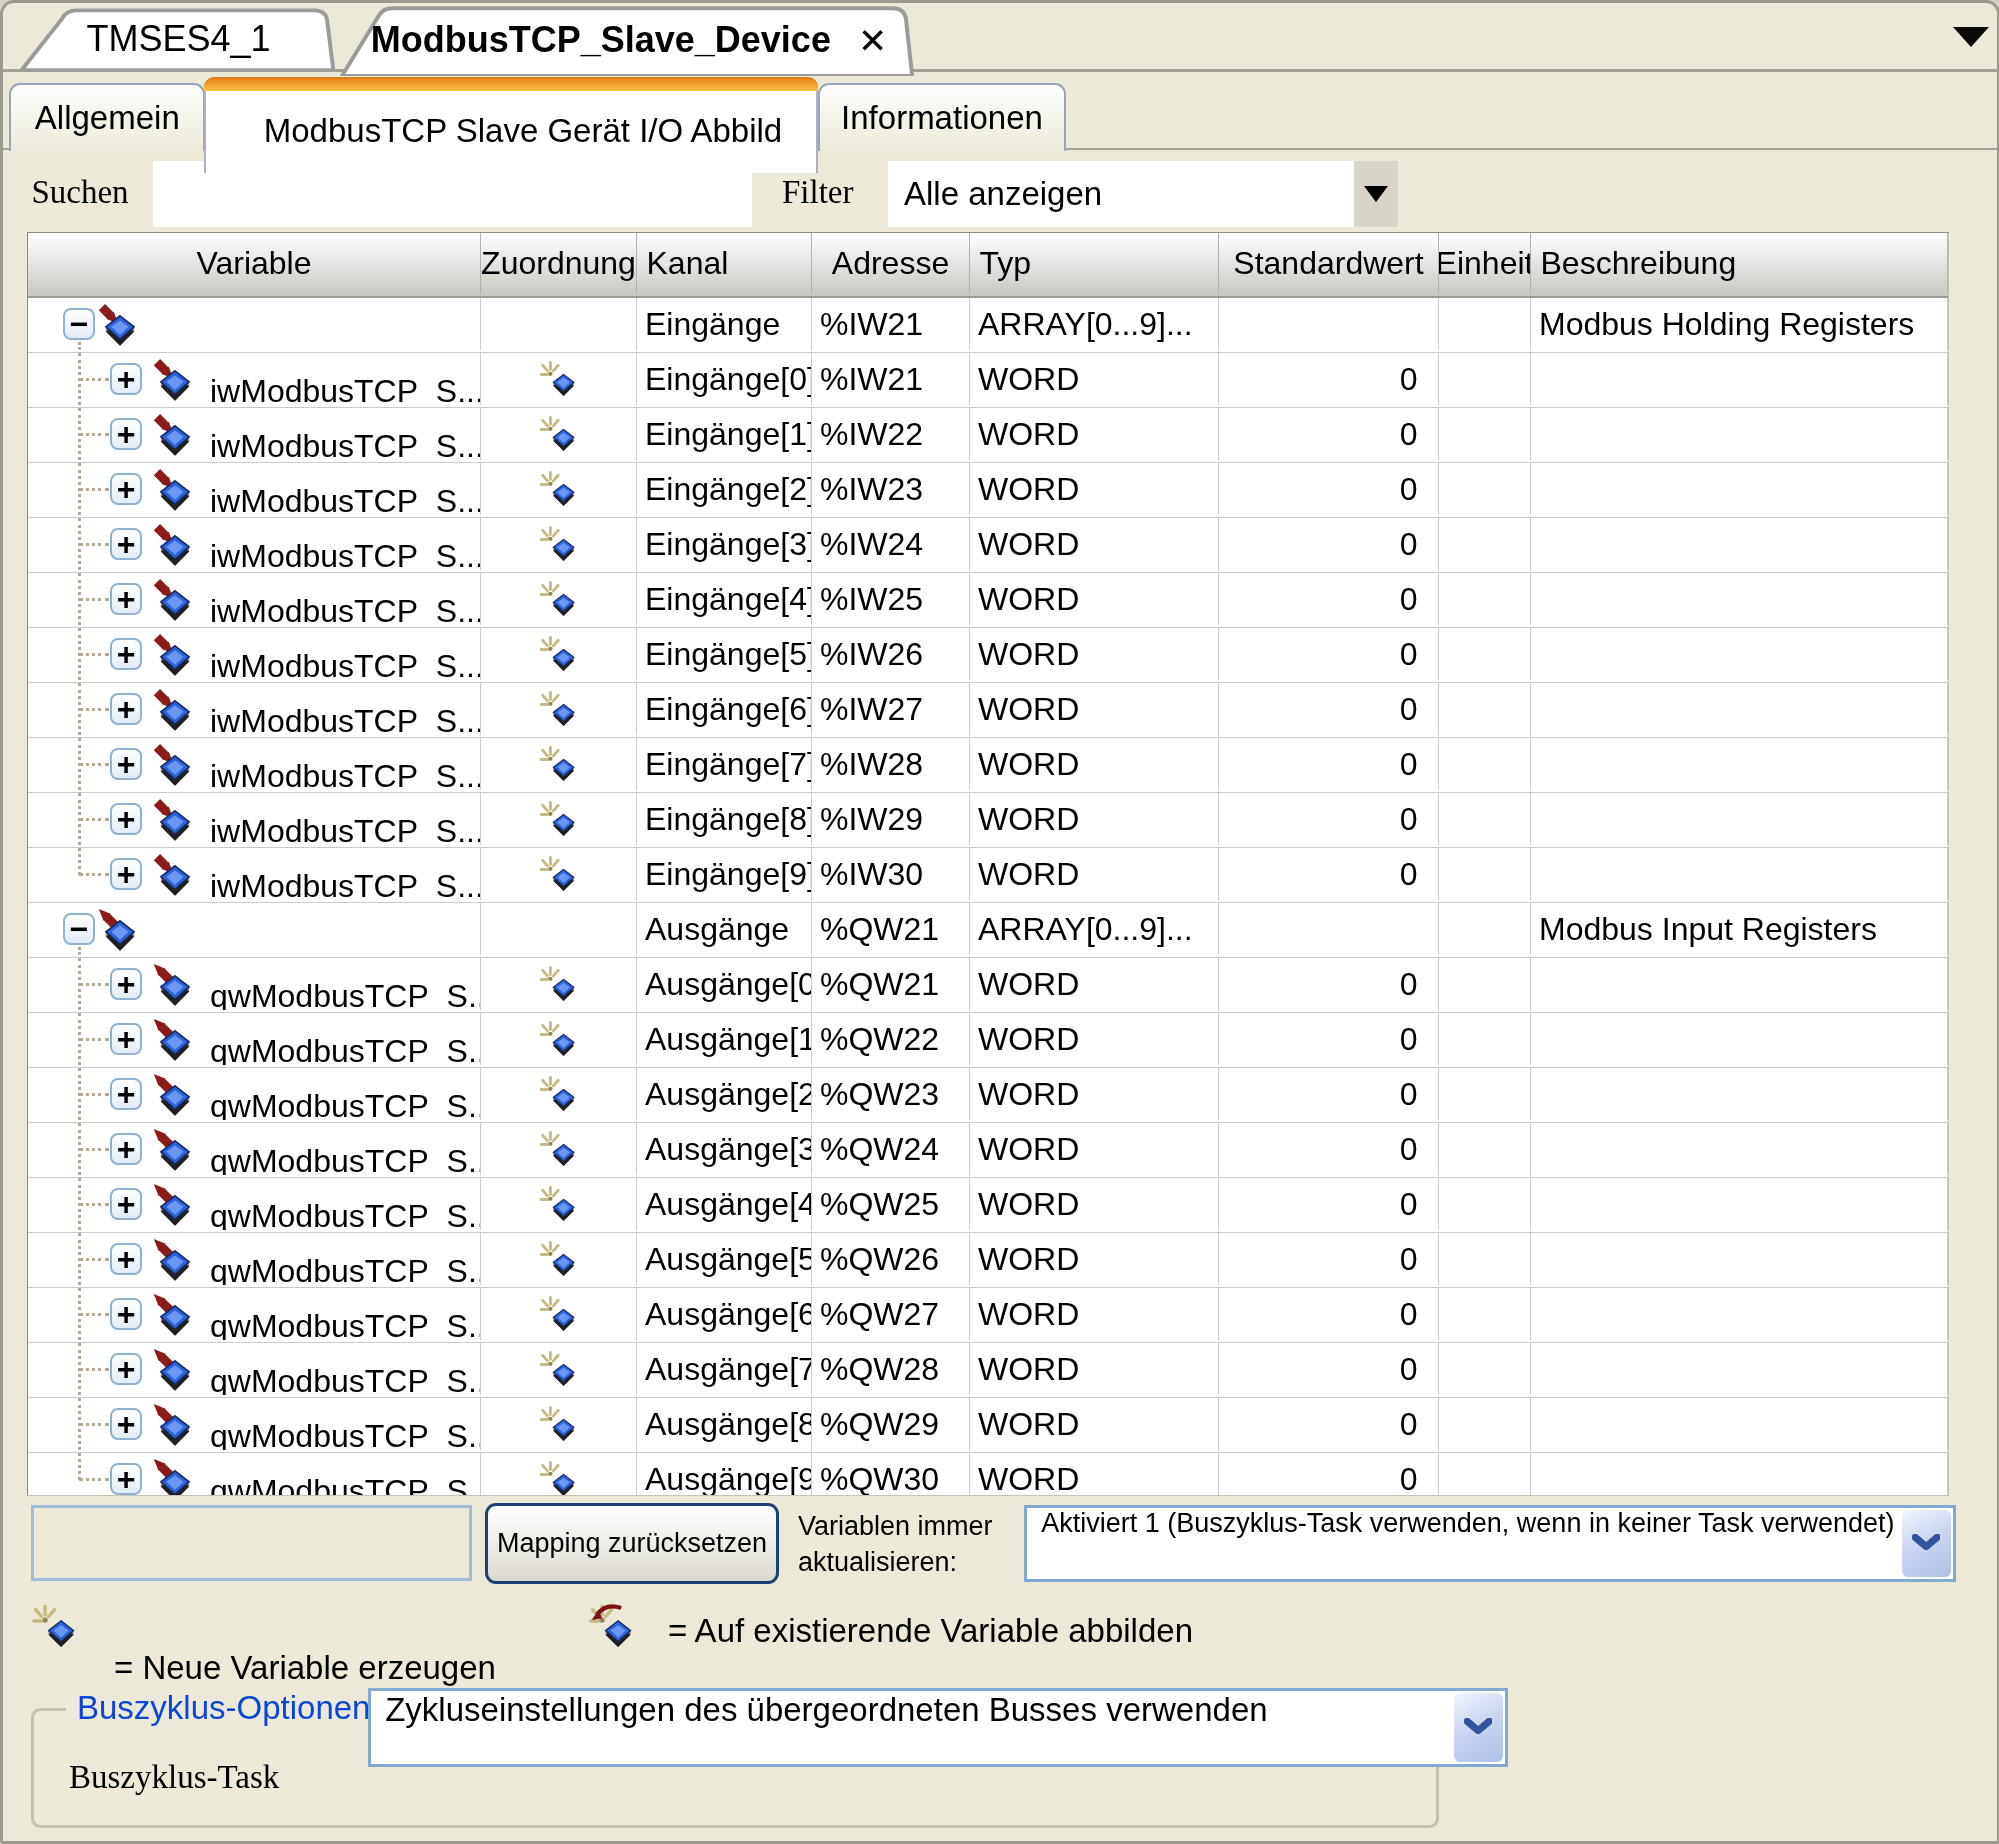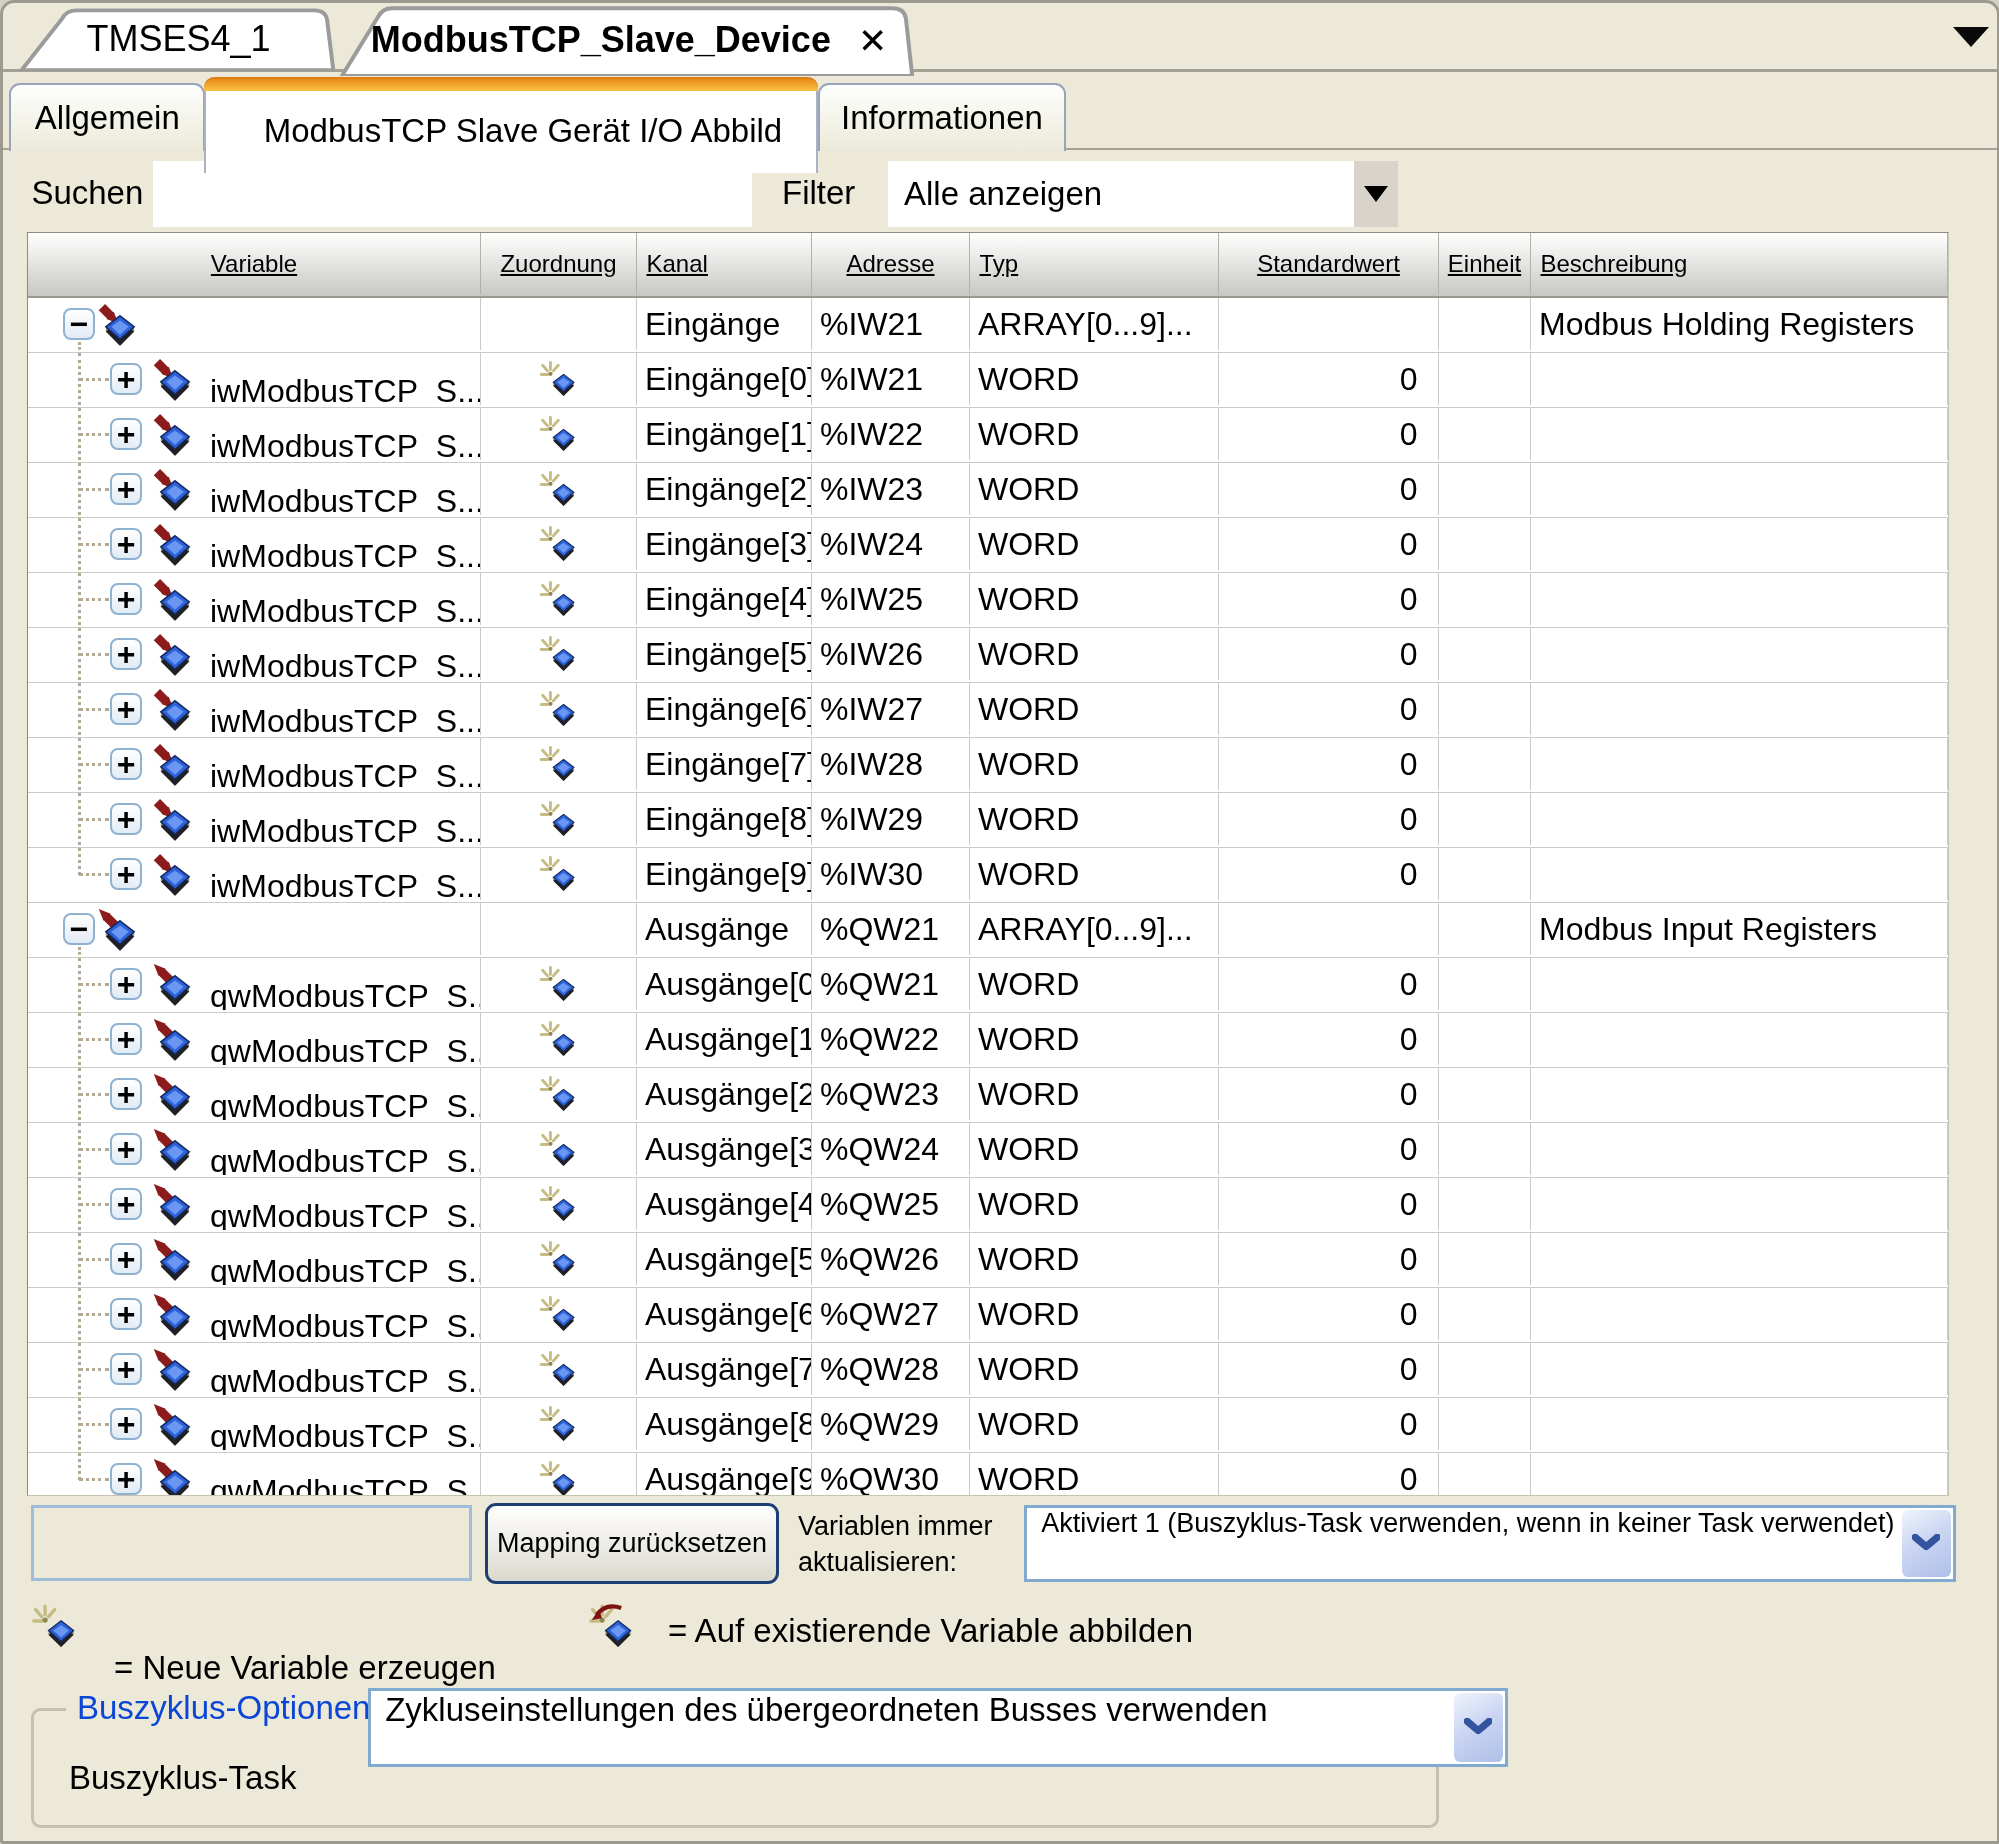--- a/index.html
+++ b/index.html
@@ -49,21 +49,21 @@
     display:flex;align-items:center;justify-content:center;
     font-size:33px;color:#000;padding-top:11px;padding-left:24px;
   }
   .subtab-active::before{
     content:"";position:absolute;left:-2.4px;top:0;right:-2.4px;height:14.2px;
     background:linear-gradient(#e8891a,#fcc242);
     border-radius:10.3px 10.3px 0 0;
     border-top:2.4px solid #dd7f12;box-sizing:border-box;
   }
   
-  .lab-static{position:absolute;font-size:33px;color:#000;}
+  .lab-static{position:absolute;font-size:33px;color:#000;font-family:Liberation Serif, serif;}
   .search-input{
     position:absolute;left:150px;top:158px;width:599px;height:66px;
     background:#ffffff;border:none;font-size:33px;padding:0 11px;box-sizing:border-box;
     font-family:"Liberation Sans","DejaVu Sans",sans-serif;
   }
   .combo-flat{
     position:absolute;left:885px;top:158px;width:510px;height:66px;background:#ffffff;
     display:flex;align-items:center;font-size:33px;
   }
   .combo-flat .val{padding-left:16px;flex:1;}
@@ -77,22 +77,22 @@
   }
   
   .iotable{
     position:absolute;left:24px;top:229px;width:1922px;height:1264px;box-sizing:border-box;
     background:#ffffff;border:1.6px solid;border-color:#8d8b7f #c7c4b4 #c7c4b4 #8d8b7f;
     overflow:hidden;
   }
   .tgrid{display:grid;grid-template-columns:453px 156px 175px 158px 249px 220px 92px 1fr;}
   .thead{height:63px;background:linear-gradient(#ffffff,#c7c7c3);border-bottom:2.4px solid #9c9b93;}
   .thead .hcell{
-    display:flex;align-items:center;font-size:24px;color:#000;overflow:hidden;white-space:nowrap;
-    border-right:1.6px solid #b2b1ab;box-sizing:border-box;height:61px;text-decoration:underline;
+    display:flex;align-items:center;font-size:32px;color:#000;overflow:hidden;white-space:nowrap;
+    border-right:1.6px solid #b2b1ab;box-sizing:border-box;height:61px;
   }
   .hcell.center{justify-content:center;}
   .hcell.left{padding-left:9.5px;}
   .trow{height:54px;border-bottom:1.6px solid #cbcac6;}
   .tcell{
     position:relative;display:flex;align-items:center;overflow:hidden;white-space:nowrap;
     border-right:1.6px solid #cbcac6;box-sizing:border-box;font-size:32px;color:#000;height:52px;
   }
   .tcell.pad{padding-left:8px;}
   .tcell.right{justify-content:flex-end;padding-right:20.5px;}

